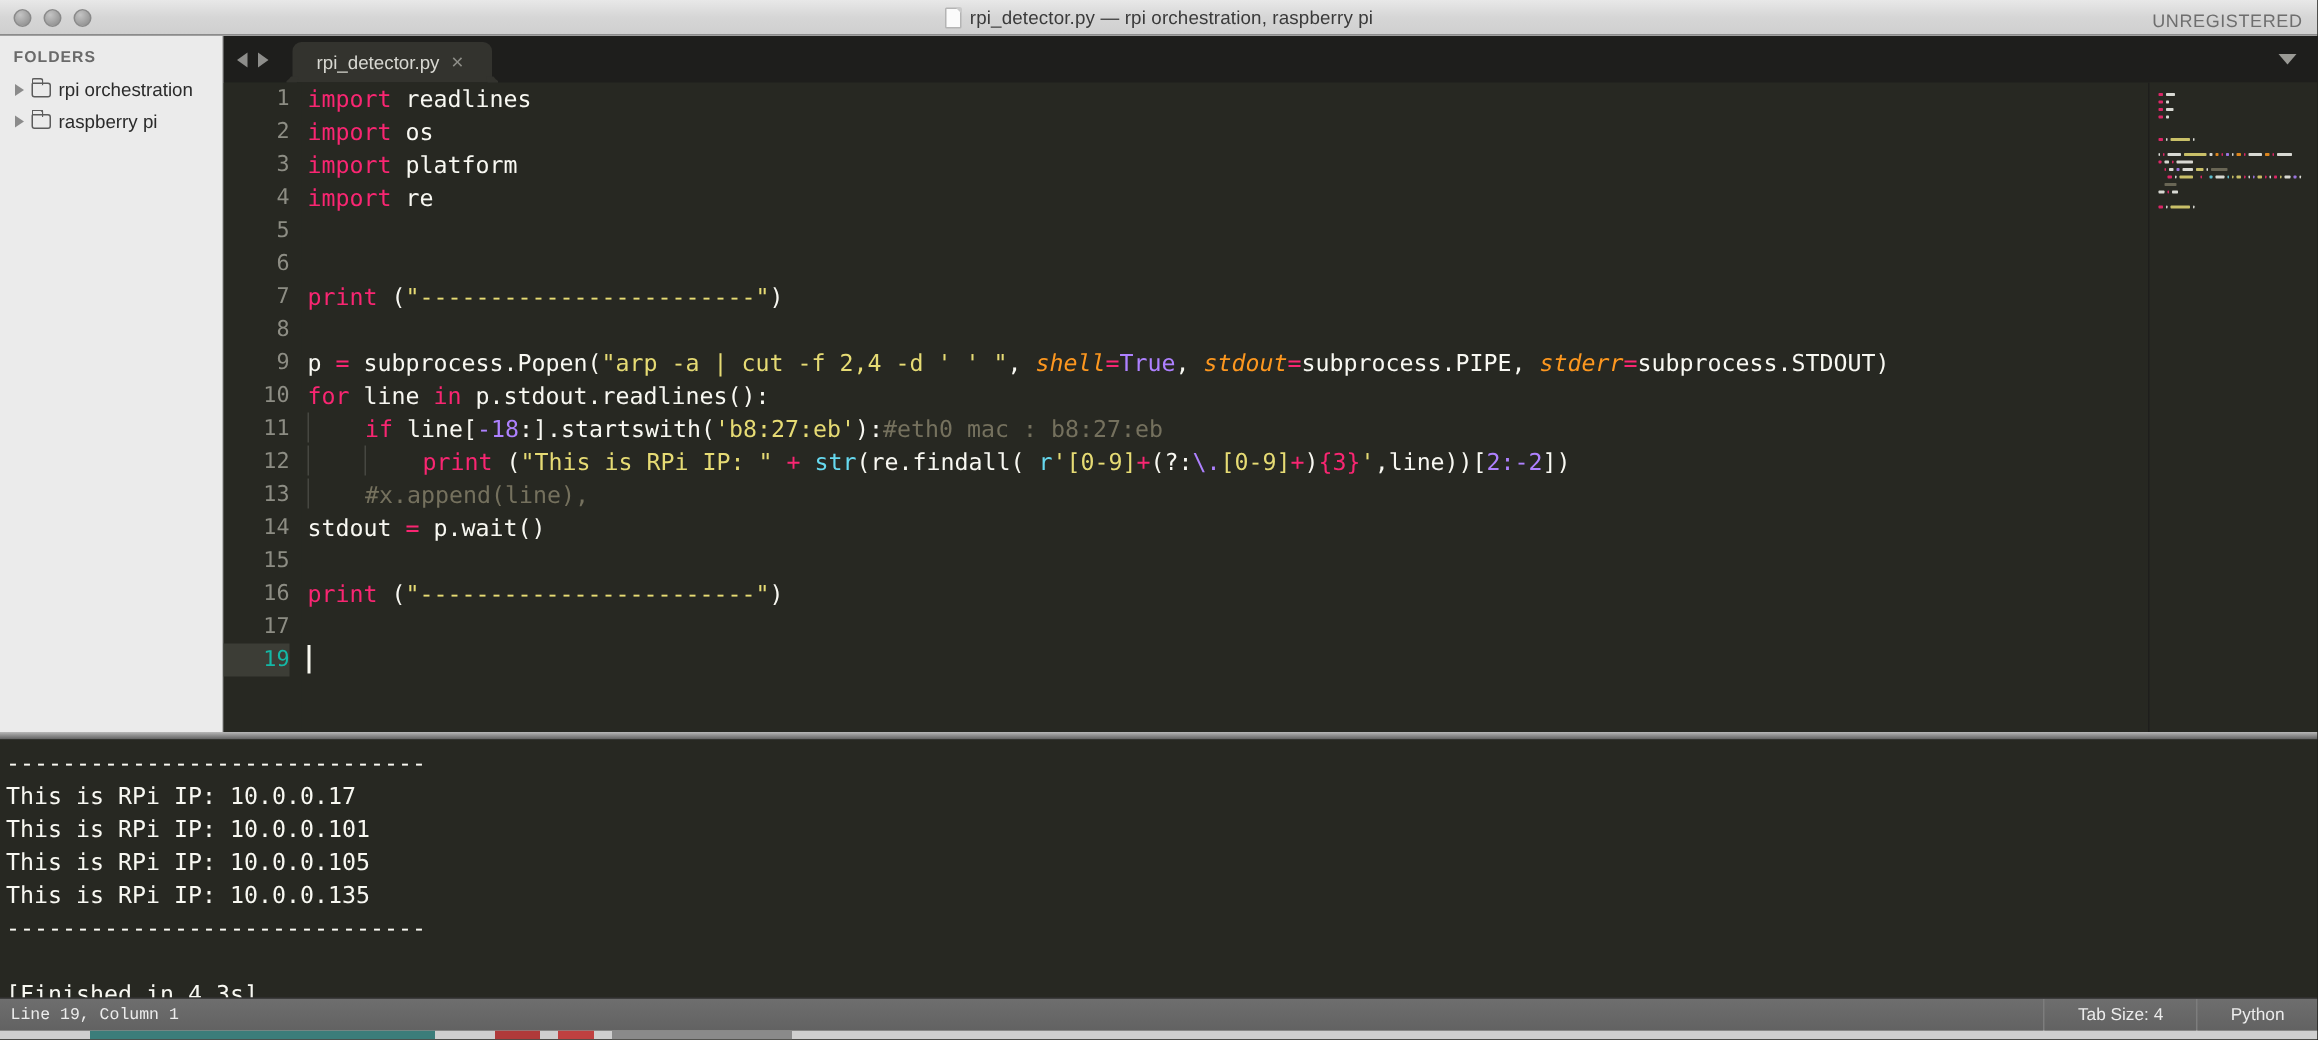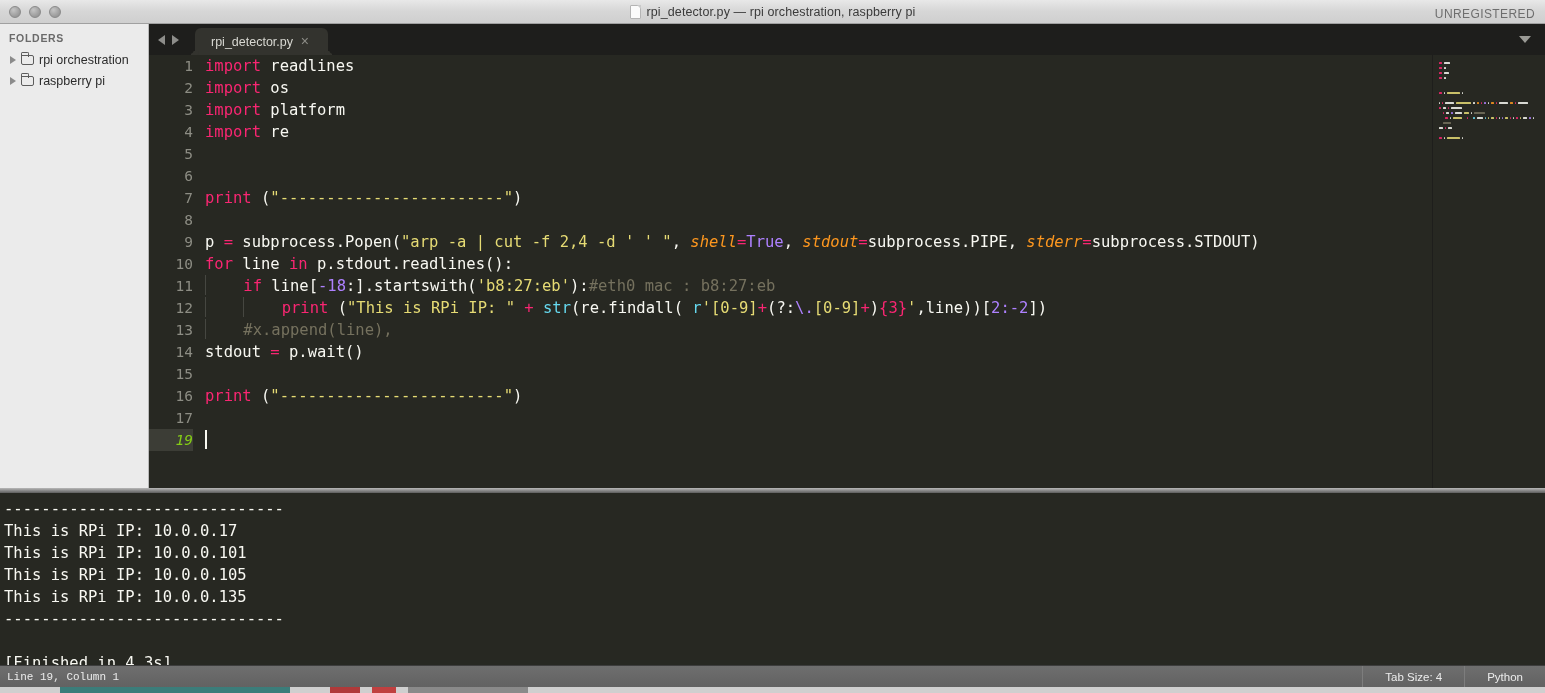--- a/index.html
+++ b/index.html
@@ -142,21 +142,21 @@
   .code-area {
     position: absolute; left: 0; top: 0; width: 1396px; height: 433px;
     font-family: "DejaVu Sans Mono", monospace;
     font-size: 15.5px; line-height: 22px;
   }
   .line { position: relative; height: 22px; white-space: pre; }
   .line .ln {
     position: absolute; left: 0; top: 0; width: 44px;
     text-align: right; color: #8d8d84; font-size: 14.5px;
   }
-  .line.active .ln { background: #3c3d36; color: #84cc16; font-style: italic; }
+  .line.active .ln { background: #3c3d36; color: #14b8a6; }
   .line .code { position: absolute; left: 56px; top: 0; color: #f8f8f2; }
   .indent-guide {
     display: inline-block; width: 0; border-left: 1px solid #464741;
     height: 20px; vertical-align: -4px;
   }
   .cursor {
     display: inline-block; width: 2px; height: 19px;
     background: #f8f8f0; vertical-align: -4px;
   }
 

